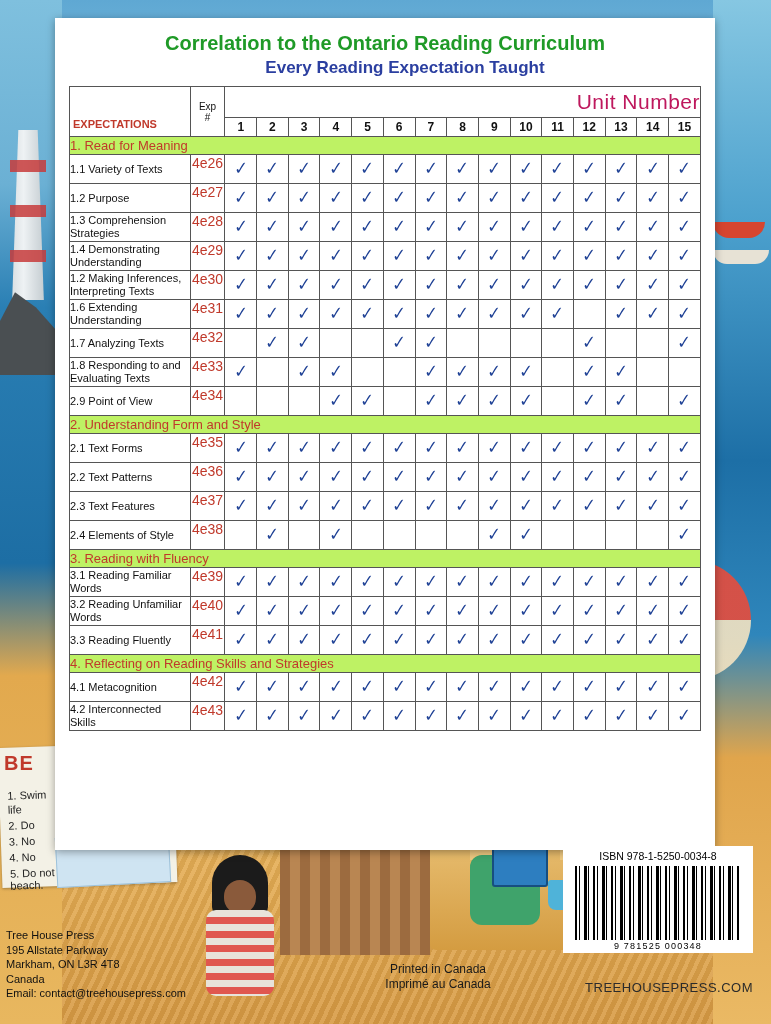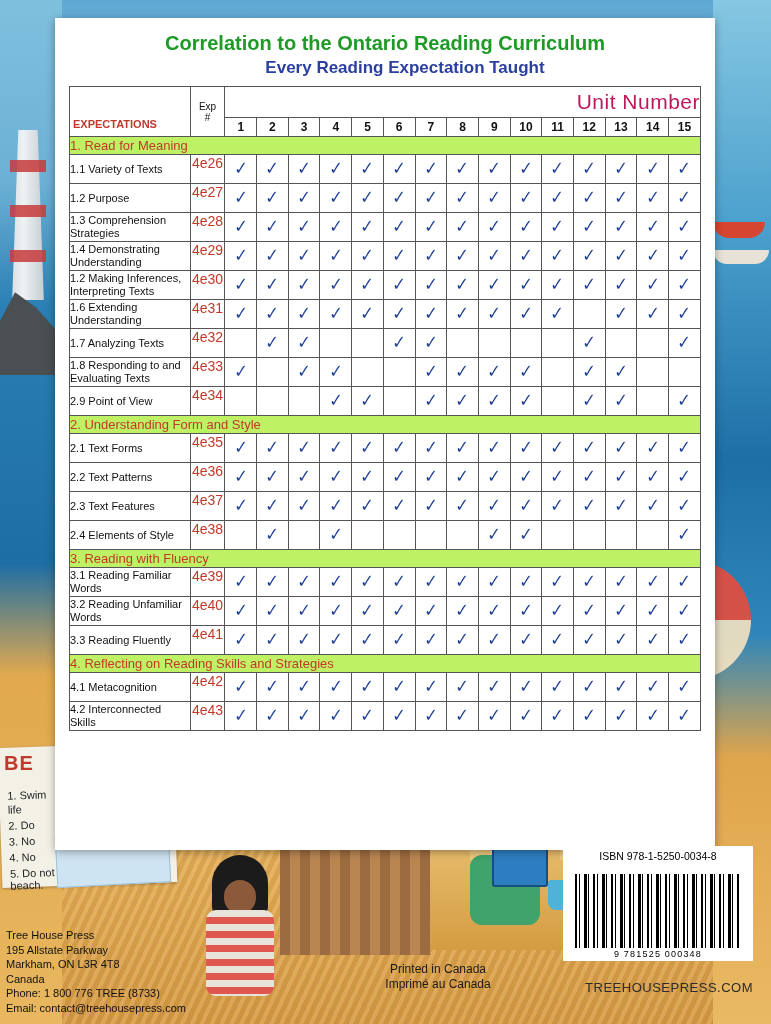--- a/index.html
+++ b/index.html
@@ -73,21 +73,21 @@
   .rowlabel{font-size:11px;color:#111;padding:3px 2px 3px 4px;line-height:13px;vertical-align:middle;}
   .code{font-size:14px;color:#c0392b;text-align:center;vertical-align:top;padding-top:3px;}
   .cell{height:28px;text-align:center;vertical-align:middle;}
   .chk{display:inline-block;color:#1c3f94;font-size:17px;font-weight:bold;line-height:1;
     transform:rotate(-8deg) skewX(-6deg);font-family:"DejaVu Sans",sans-serif;}
 
   
   .footer{position:absolute;left:6px;top:928px;width:260px;color:#111;font-size:11px;line-height:14.5px;}
   .printed{position:absolute;left:348px;top:962px;text-align:center;font-size:12px;color:#1a1a1a;line-height:15px;width:180px;}
   .isbnbox{position:absolute;right:18px;top:846px;width:178px;background:#fff;padding:4px 6px 2px 6px;}
-  .isbn-text{font-size:10.5px;text-align:center;color:#000;margin-bottom:12px;}
+  .isbn-text{font-size:10.5px;text-align:center;color:#000;margin-bottom:4px;}
   .barcode{height:74px;width:166px;margin:0 auto;
     background:repeating-linear-gradient(90deg,#000 0 2px,#fff 2px 4px,#000 4px 5px,#fff 5px 9px,#000 9px 12px,#fff 12px 13px,#000 13px 14px,#fff 14px 18px);}
   .barnums{font-size:9px;letter-spacing:1.2px;text-align:center;color:#000;margin-top:1px;}
   .thp{position:absolute;right:18px;top:980px;font-size:13px;color:#2b2b2b;letter-spacing:.5px;}
 </style>
 </head>
 <body>
 
 <div class="bg">
   <div class="sky"></div>
@@ -534,21 +534,20 @@
         </tr>
       </tbody>
   </table>
 </div>
 
 <div class="footer">
   <div>Tree House Press</div>
   <div>195 Allstate Parkway</div>
   <div>Markham, ON L3R 4T8</div>
   <div>Canada</div>
-  <div>Phone: 1 800 776 TREE (8733)</div>
   <div>Email: contact@treehousepress.com</div>
 </div>
 
 <div class="printed">
   <div>Printed in Canada</div>
   <div>Imprimé au Canada</div>
 </div>
 
 <div class="isbnbox">
   <div class="isbn-text">ISBN 978-1-5250-0034-8</div>

